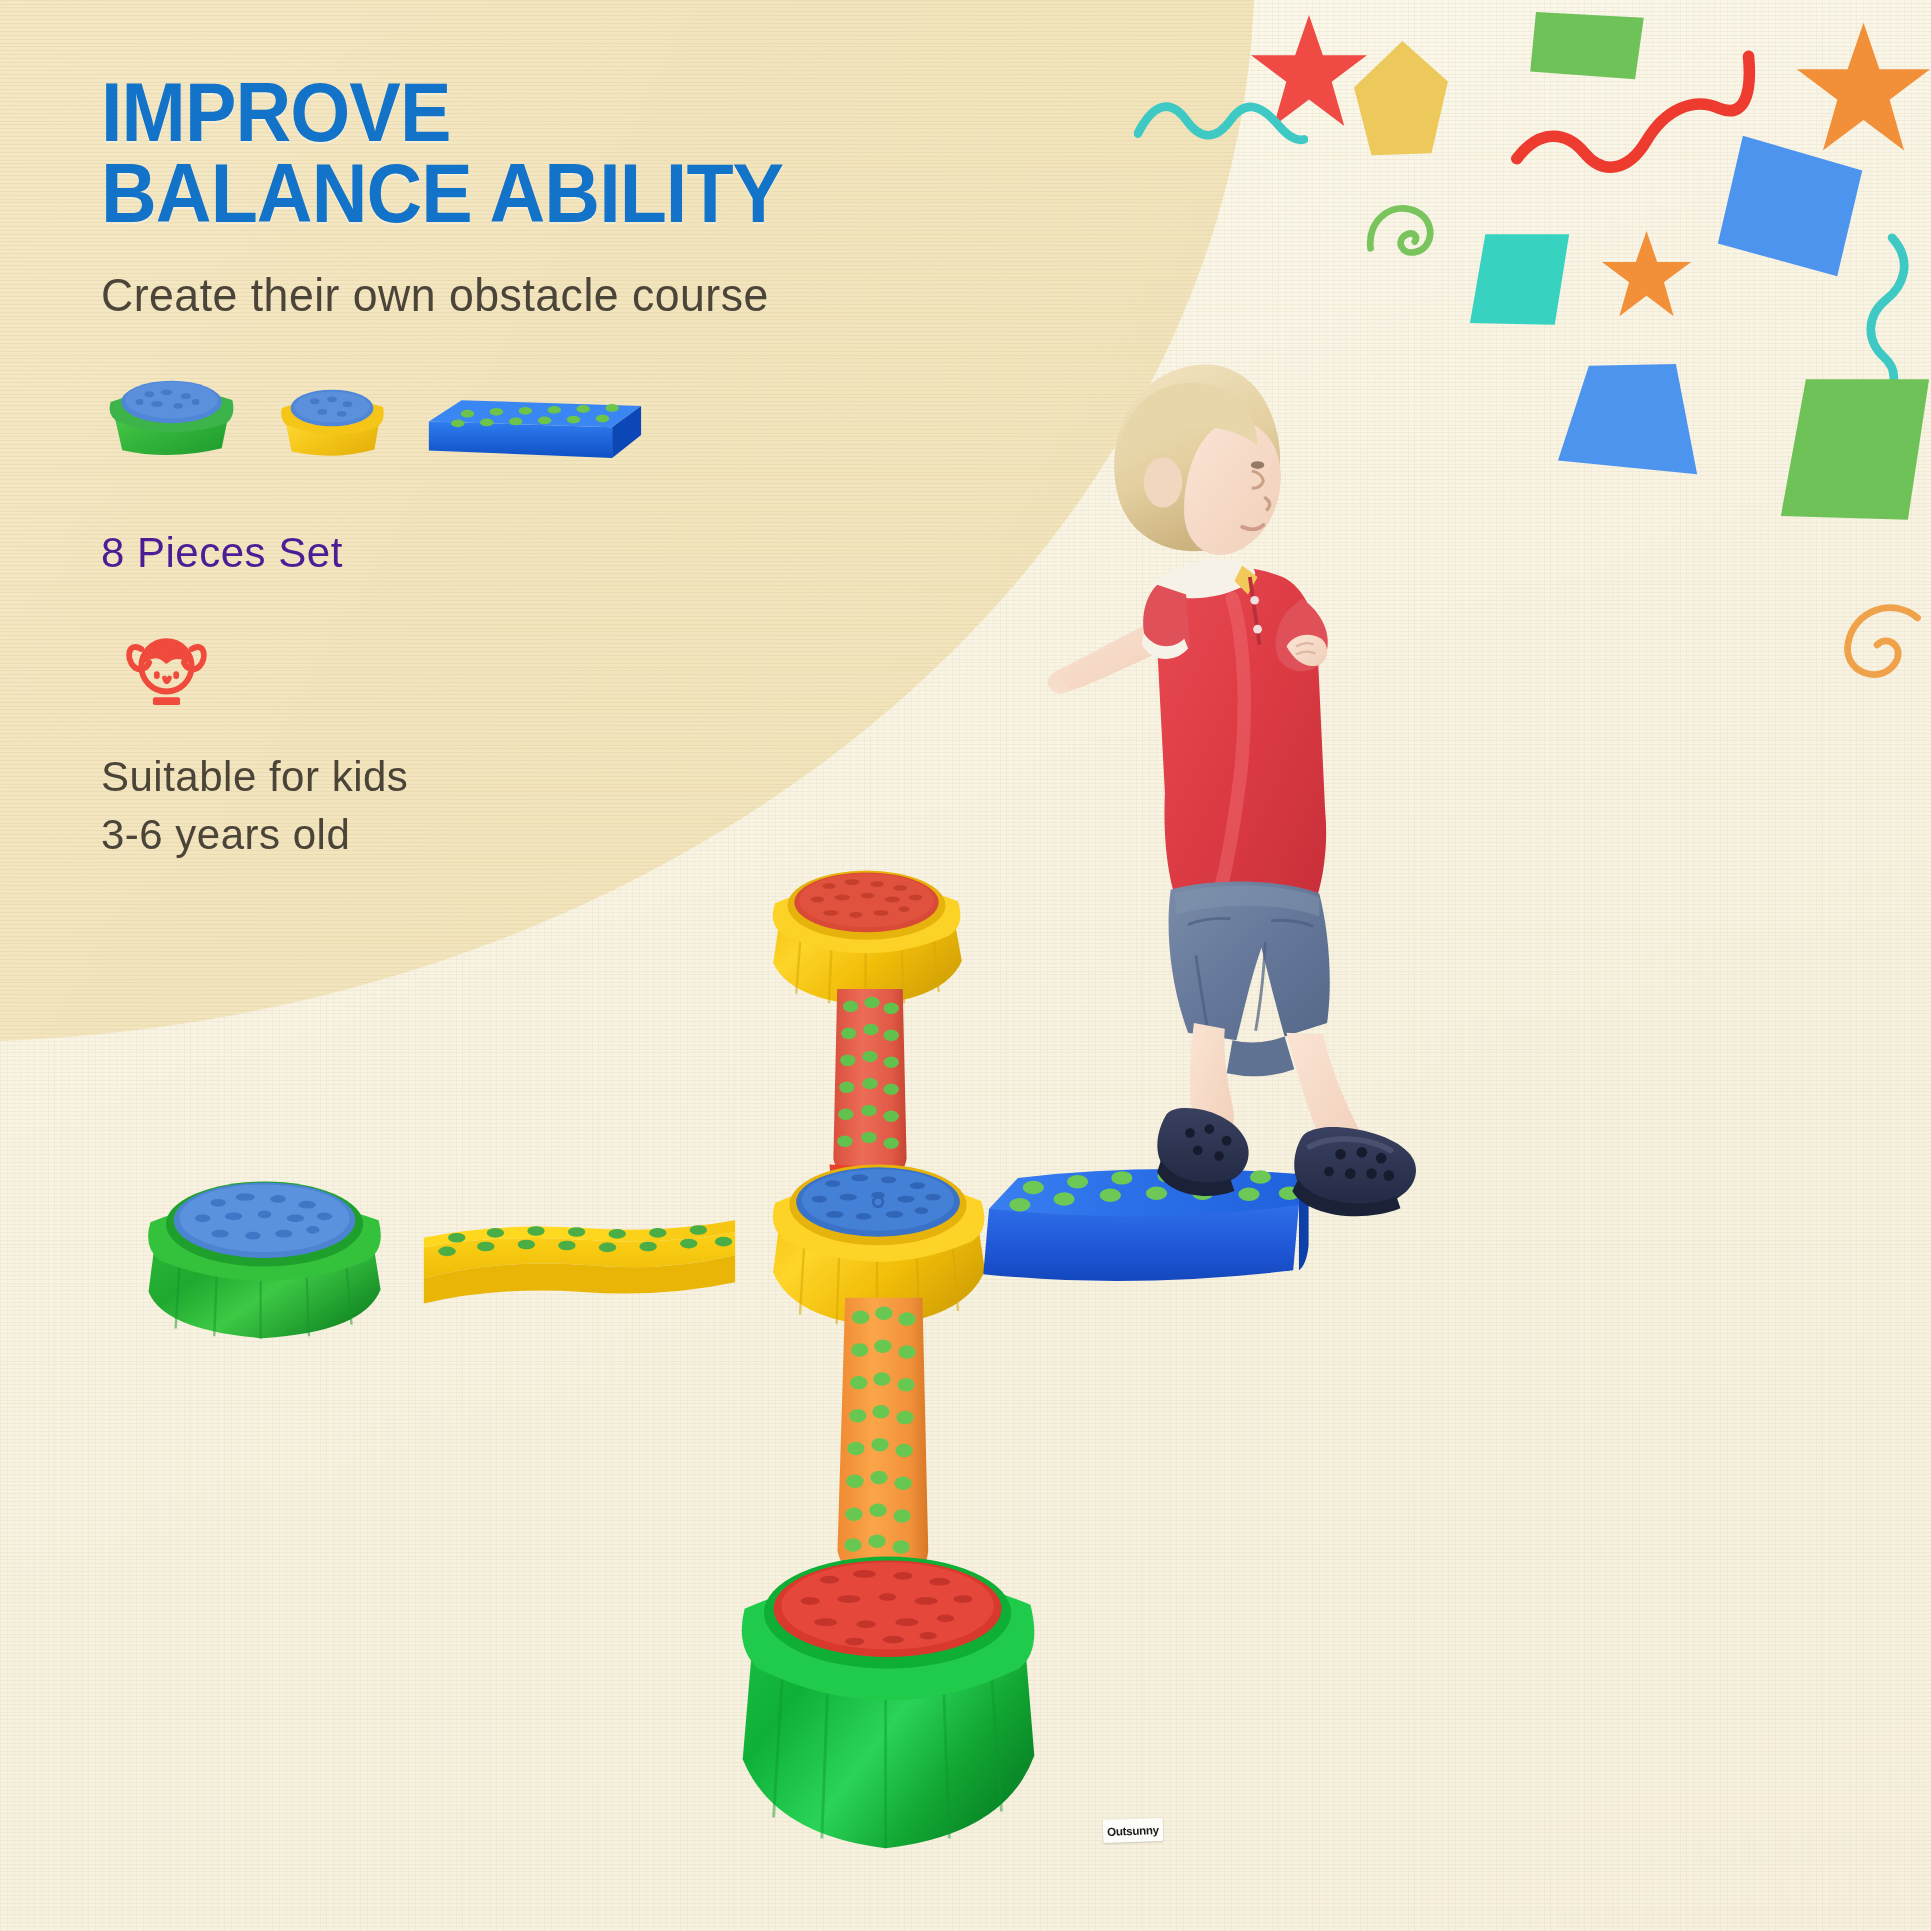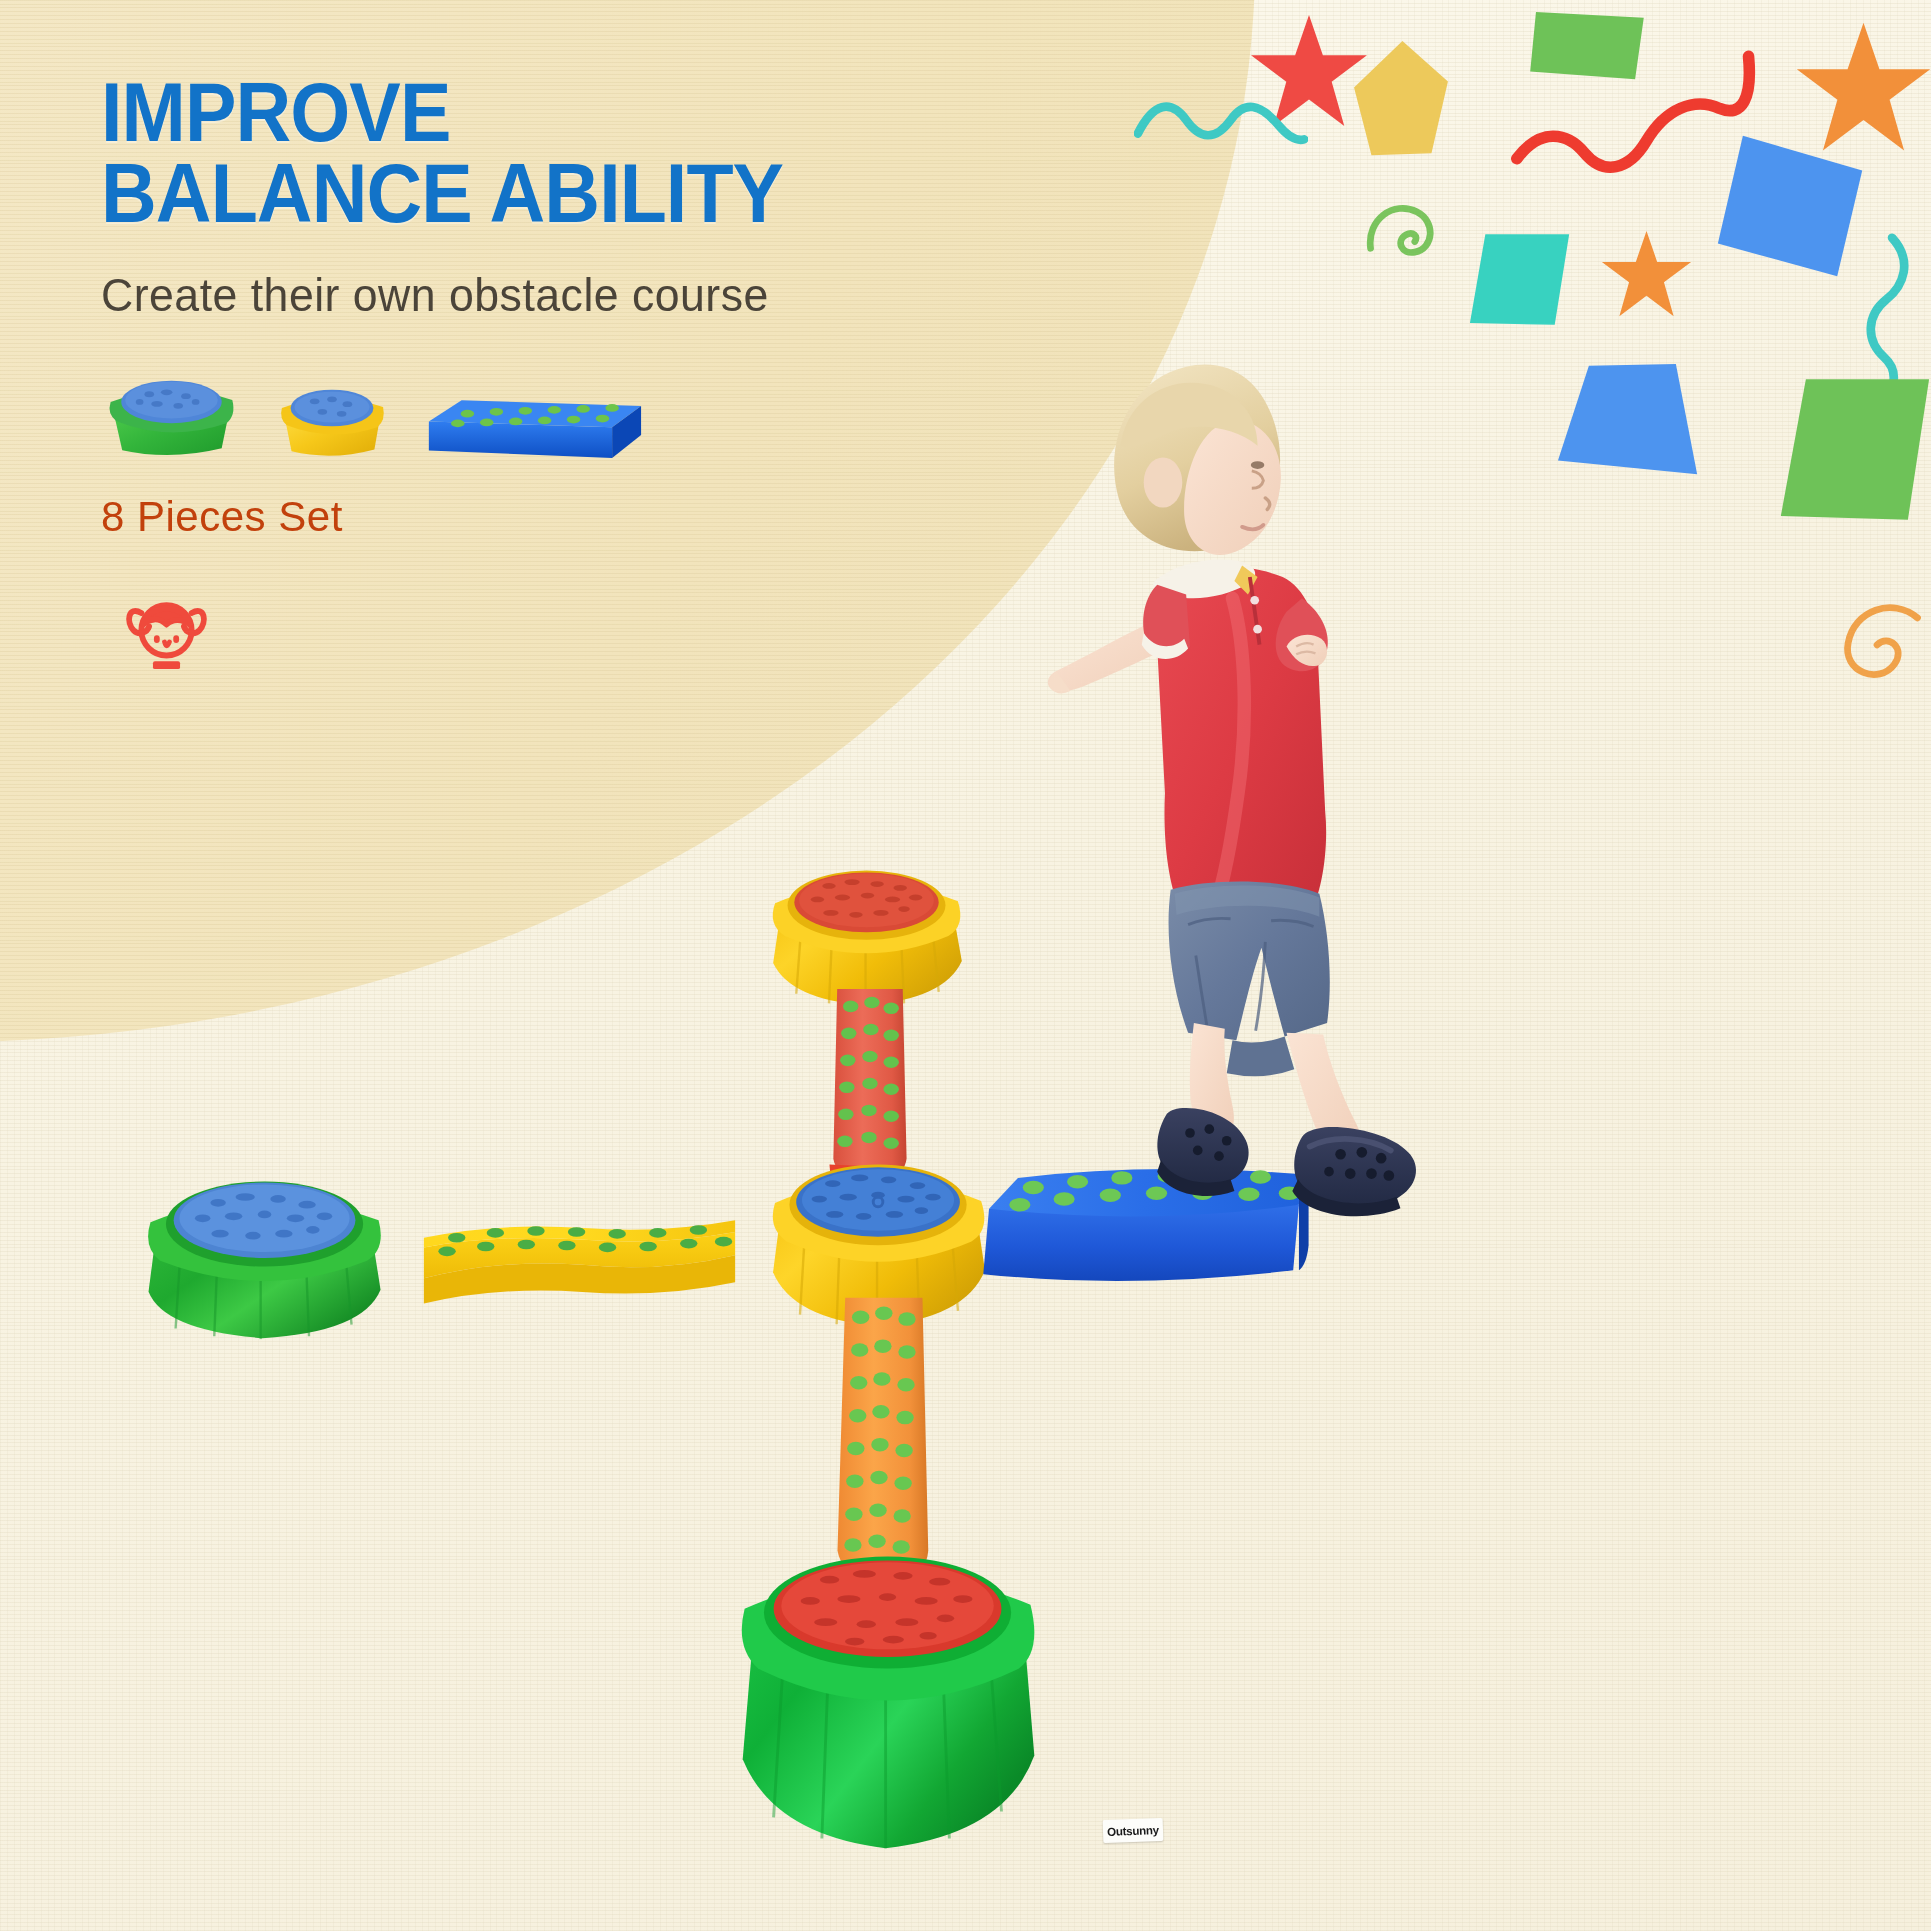--- a/index.html
+++ b/index.html
@@ -51,22 +51,22 @@
     font-size:46px;
     font-weight:300;
     letter-spacing:0.5px;
     transform:scaleX(.97);
     transform-origin:left center;
   }
 
   .thumbs { margin-top:33px; display:flex; align-items:flex-end; gap:33px; height:106px; }
 
   .pieces {
-    margin-top:32px;
-    color:#c2410c;
+    margin-top:68px;
+    color:#4c1d95;
     font-size:42px;
     font-weight:300;
     letter-spacing:0.5px;
   }
   .kid-icon-wrap { margin-top:41px; margin-left:17.4px; }
   .ages {
     margin-top:37px;
     color:#4b4439;
     font-size:42px;
     font-weight:300;
@@ -254,20 +254,24 @@
         <g fill="#ef4a3c">
           <rect x="37" y="55" width="6" height="8" rx="3"></rect>
           <rect x="57" y="55" width="6" height="8" rx="3"></rect>
           <path d="M45 60 Q50 70 55 60 Q50 66 45 60Z"></path>
         </g>
         <path d="M48 62 Q50 70 53 62" stroke="#ef4a3c" stroke-width="5" fill="none" stroke-linecap="round"></path>
         <rect x="36" y="82" width="28" height="8" rx="2" fill="#ef4a3c"></rect>
       </svg>
     </div>
 
+    <div class="ages">
+      <div>Suitable for kids</div>
+      <div>3-6 years old</div>
+    </div>
   </div>
 
   <div class="photo">
 
     <svg style="left:135px;top:1168px;" width="261" height="174" viewBox="0 0 270 180">
       <defs>
         <linearGradient id="gs-body" x1="0" y1="0" x2="1" y2="0.7">
           <stop offset="0" stop-color="#2fb93a"></stop>
             <stop offset=".35" stop-color="#1fa92f"></stop>
           <stop offset=".62" stop-color="#3dc945"></stop>

